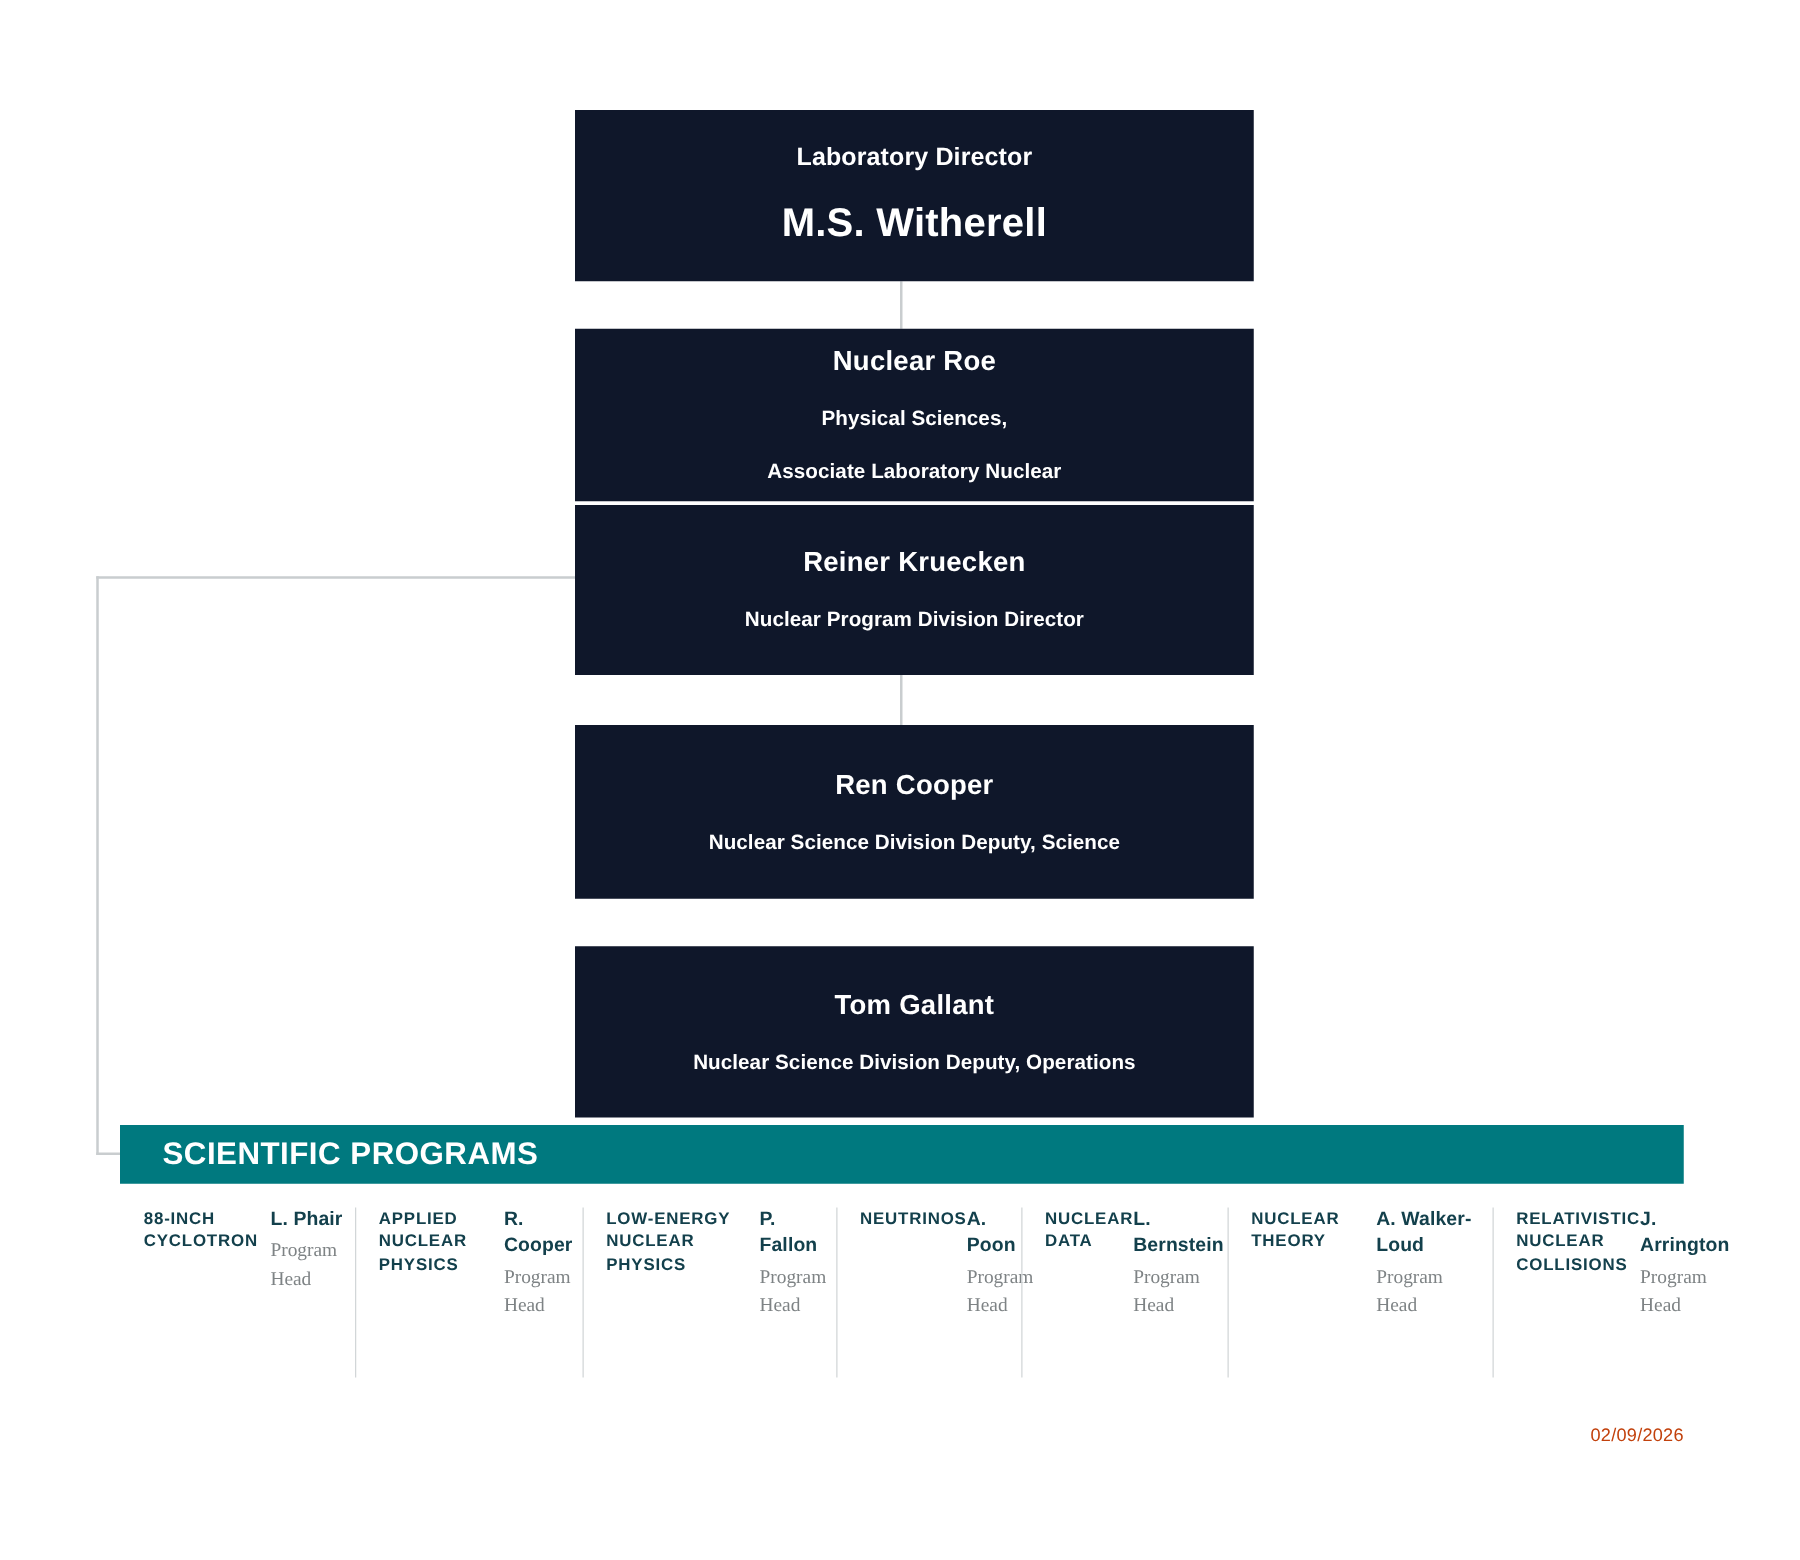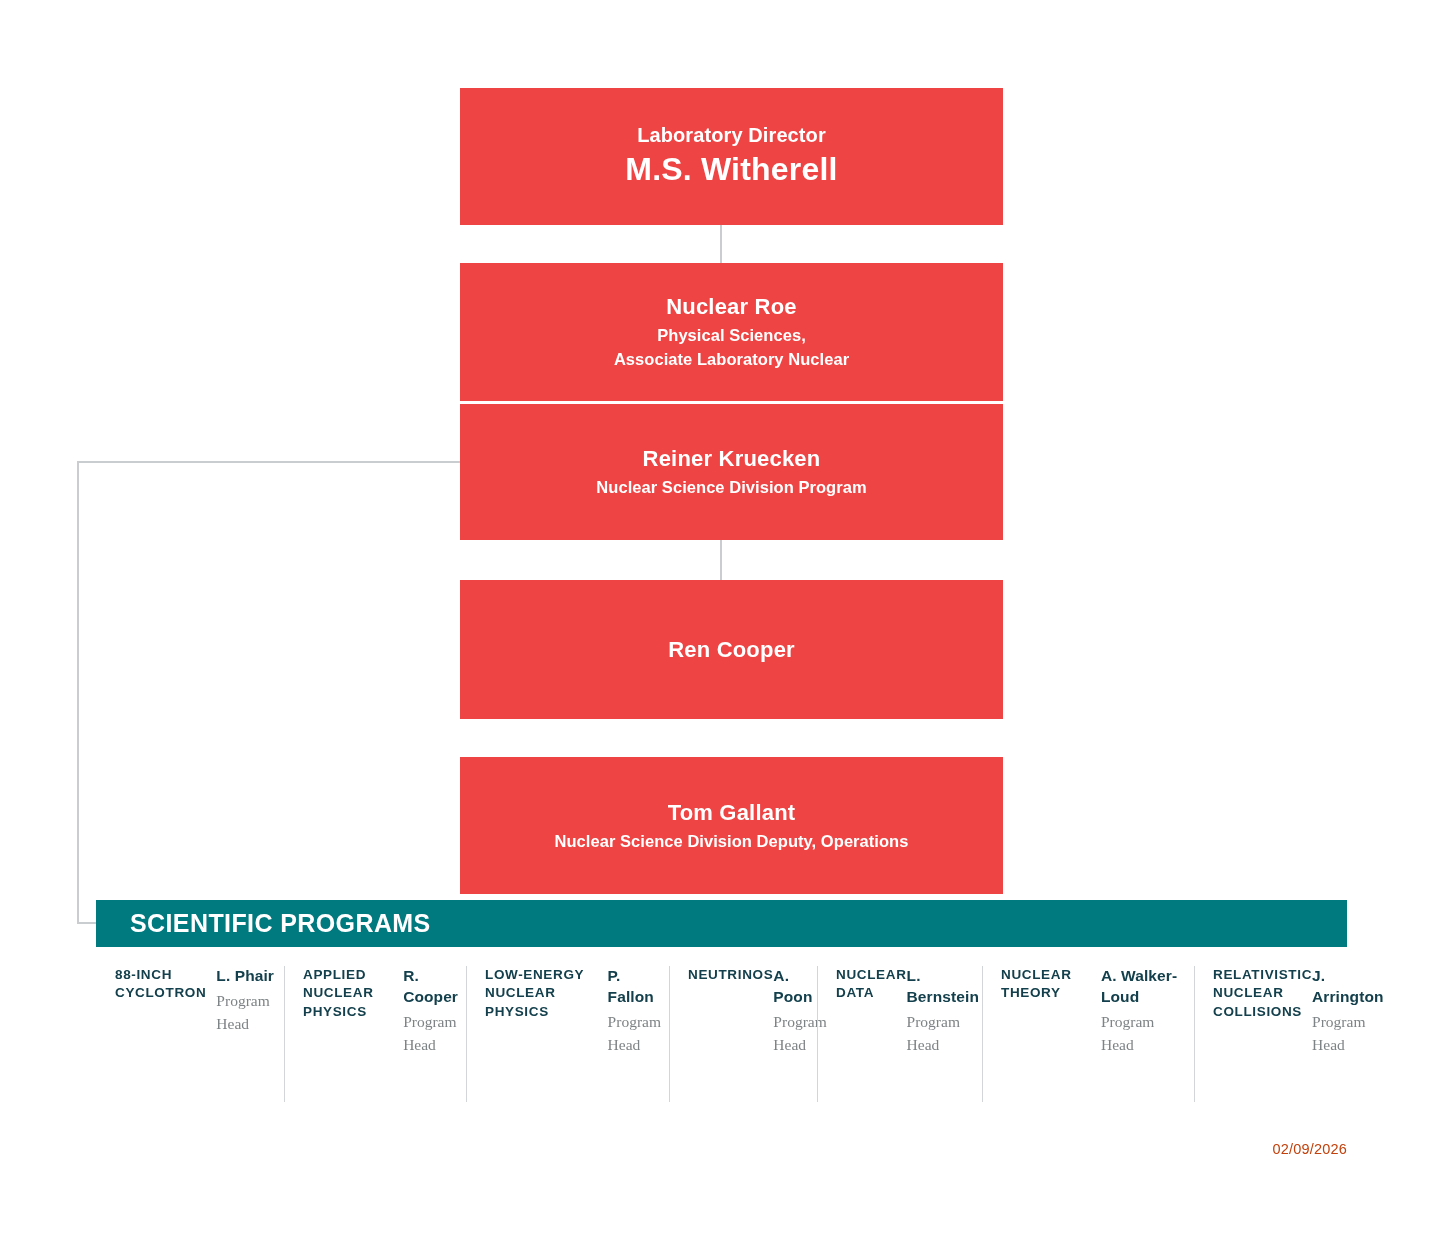--- a/index.html
+++ b/index.html
@@ -19,29 +19,30 @@
   #chart-root {
     position: absolute;
     inset: 0;
     width: 1440px;
     height: 1248px;
   }
 
   
   .org-box {
     position: absolute;
-    background: #ef4444;
+    background: #0f172a;
     color: #ffffff;
     display: flex;
     flex-direction: column;
     align-items: center;
     justify-content: center;
     text-align: left;
     box-sizing: border-box;
     padding: 6px 14px;
+    gap: 18px;
   }
   .org-box .role-above {
     font-size: 20px;
     font-weight: bold;
     line-height: 1.28;
     letter-spacing: 0.1px;
   }
   .org-box .person-name {
     font-size: 32px;
     font-weight: bold;
@@ -198,25 +199,26 @@
   </div>
 
   <div class="org-box" id="box-roe">
     <div class="person-name small">Nuclear Roe</div>
     <div class="role-below">Physical Sciences,</div>
     <div class="role-below" style="margin-top:0">Associate Laboratory Nuclear</div>
   </div>
 
   <div class="org-box" id="box-kruecken">
     <div class="person-name small">Reiner Kruecken</div>
-    <div class="role-below">Nuclear Science Division Program</div>
+    <div class="role-below">Nuclear Program Division Director</div>
   </div>
 
   <div class="org-box" id="box-ren-cooper">
     <div class="person-name small">Ren Cooper</div>
+    <div class="role-below">Nuclear Science Division Deputy, Science</div>
   </div>
 
   <div class="org-box" id="box-gallant">
     <div class="person-name small">Tom Gallant</div>
     <div class="role-below">Nuclear Science Division Deputy, Operations</div>
   </div>
 
   <div id="programs-banner">
     <div class="banner-title">SCIENTIFIC PROGRAMS</div>
   </div>

